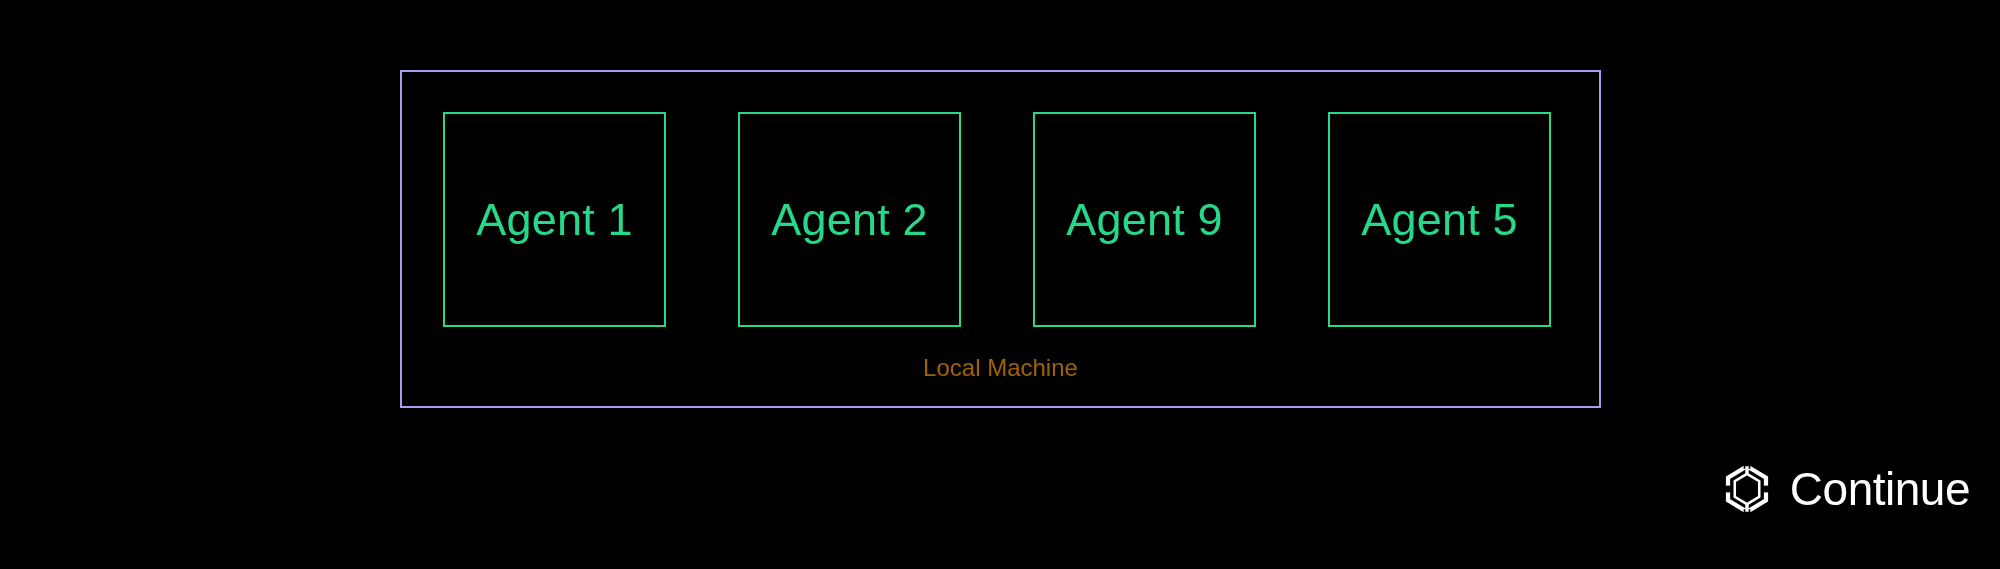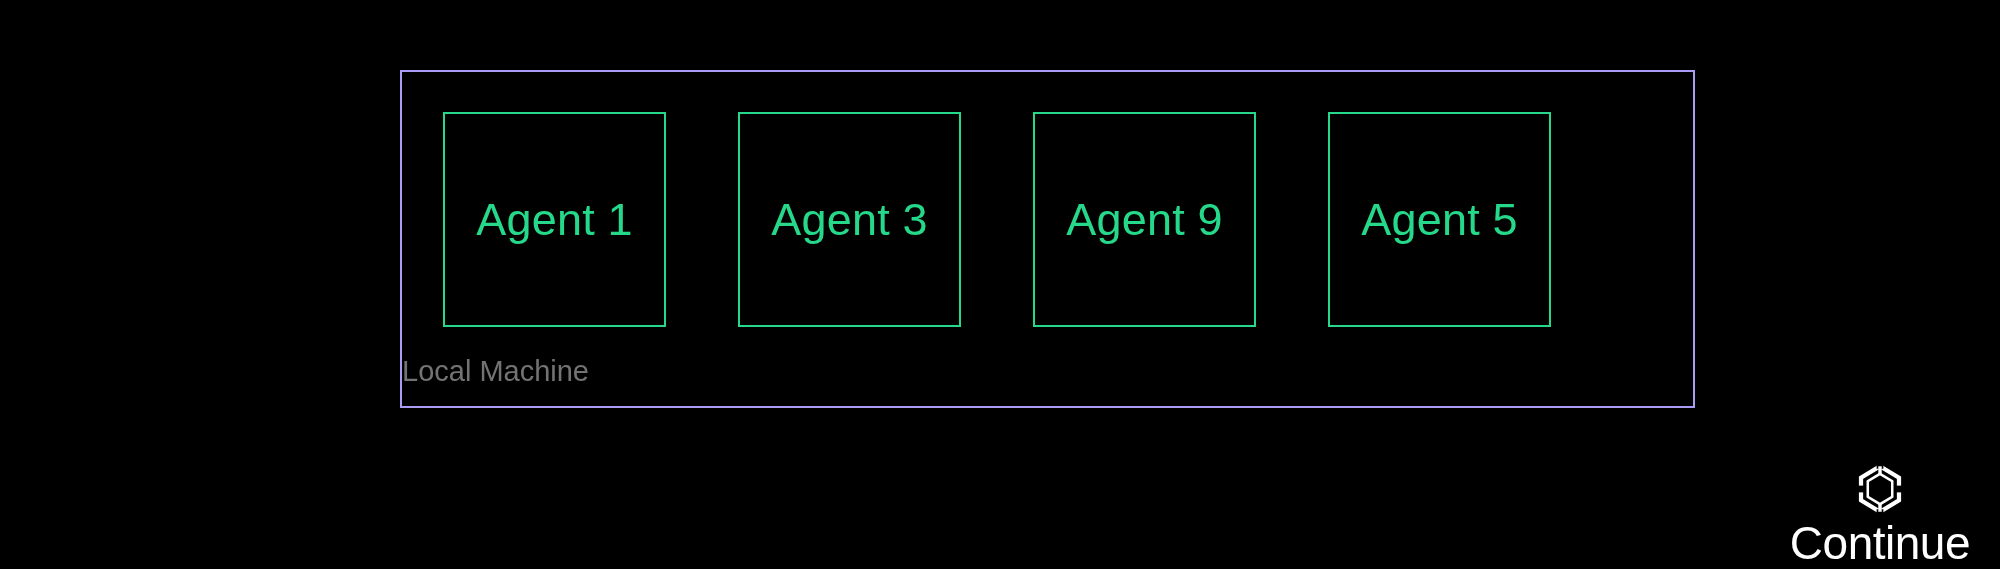--- a/index.html
+++ b/index.html
@@ -23,21 +23,21 @@
     width: 2000px;
     height: 569px;
     background: #000000;
   }
 
   
   .machine-container {
     position: absolute;
     left: 400px;
     top: 70px;
-    width: 1295px;
+    width: 1201px;
     height: 338px;
     box-sizing: border-box;
     border: 2px solid #a99cf5;
     background: transparent;
   }
 
   
   .agent-row {
     position: absolute;
     left: 41px;      
@@ -70,38 +70,37 @@
     line-height: 1;
     white-space: nowrap;
   }
 
   
   .machine-caption {
     position: absolute;
     left: 0;
     right: 0;
     top: 282px;      
-    text-align: left;
-    color: #737373;
+    text-align: center;
+    color: #a16207;
     font-family: "Liberation Sans", sans-serif;
-    font-size: 29px;
+    font-size: 24px;
     font-weight: 400;
     line-height: 1.2;
     white-space: nowrap;
   }
 
   
   .brand {
     position: absolute;
     right: 30px;
     top: 462px;
     display: flex;
-    flex-direction: column;
     align-items: center;
-    gap: 4px;
+    gap: 16px;
   }
 
   .brand-mark {
     width: 54px;
     height: 54px;
     flex: 0 0 auto;
     display: block;
   }
 
   .brand-name {
@@ -121,21 +120,21 @@
 
   <div class="machine-container">
 
     <div class="agent-row">
 
       <div class="agent-box">
         <span class="agent-label">Agent 1</span>
       </div>
 
       <div class="agent-box">
-        <span class="agent-label">Agent 3</span>
+        <span class="agent-label">Agent 2</span>
       </div>
 
       <div class="agent-box">
         <span class="agent-label">Agent 9</span>
       </div>
 
       <div class="agent-box">
         <span class="agent-label">Agent 5</span>
       </div>
 

